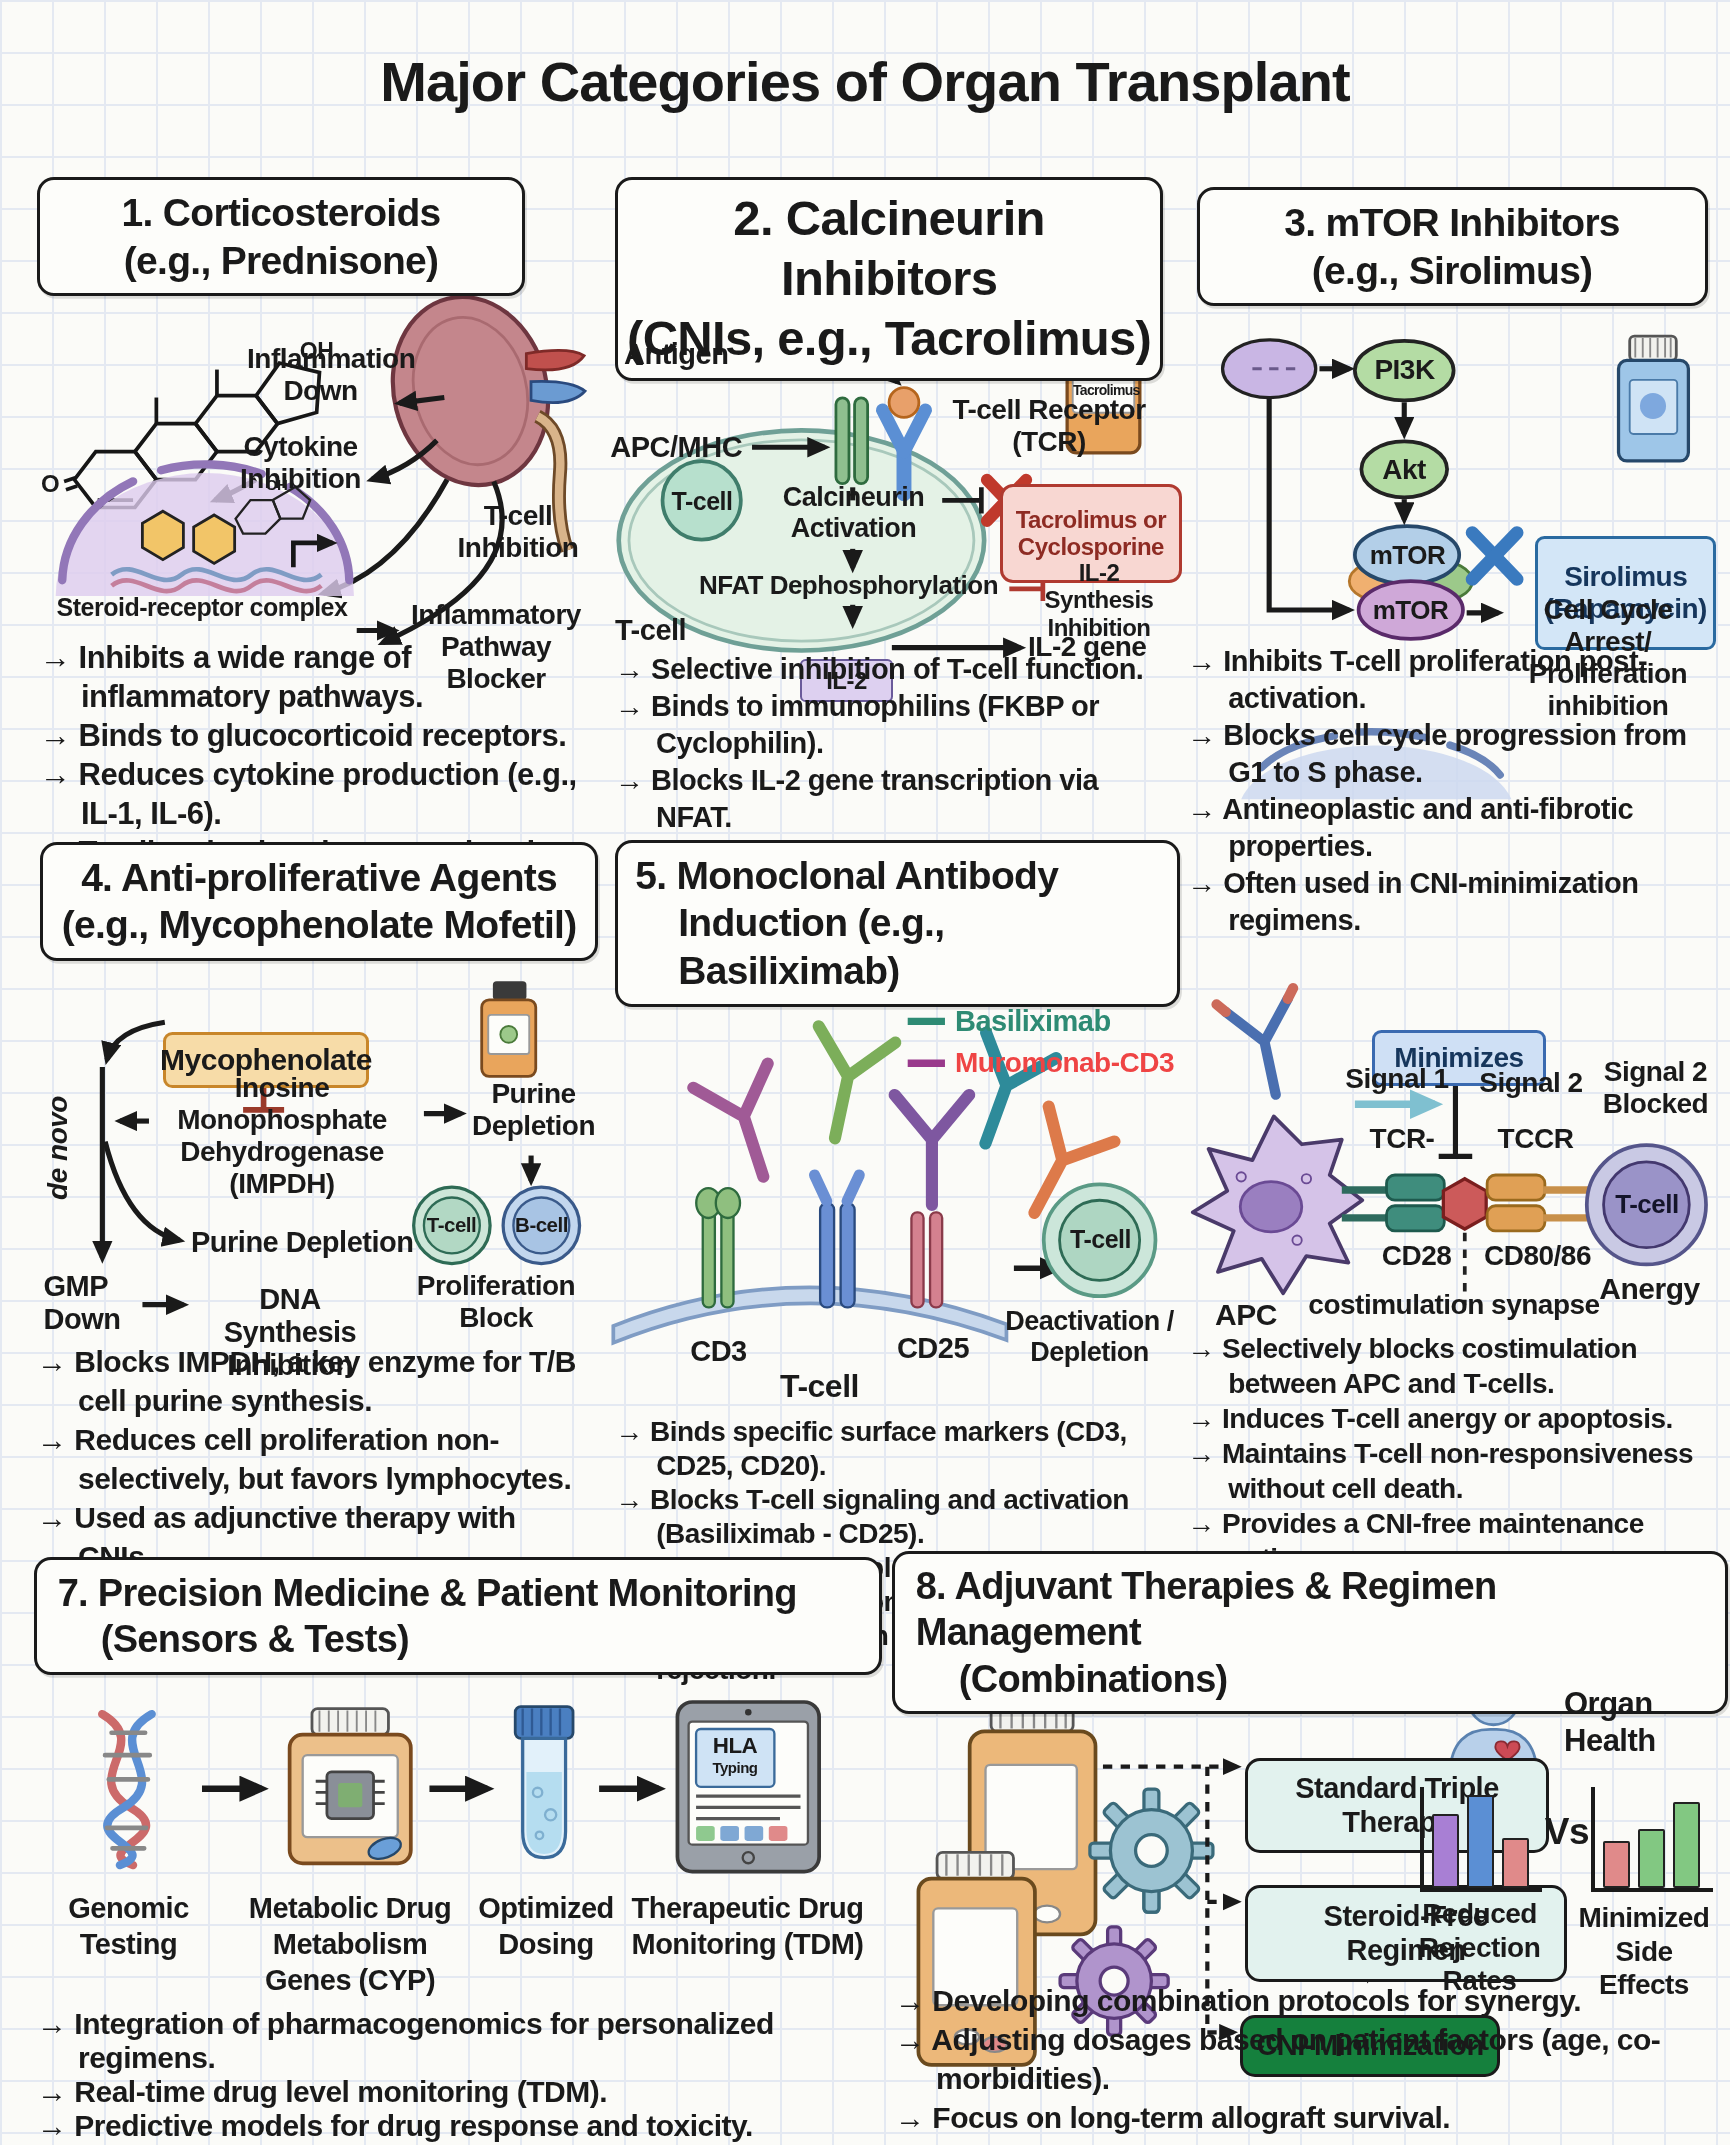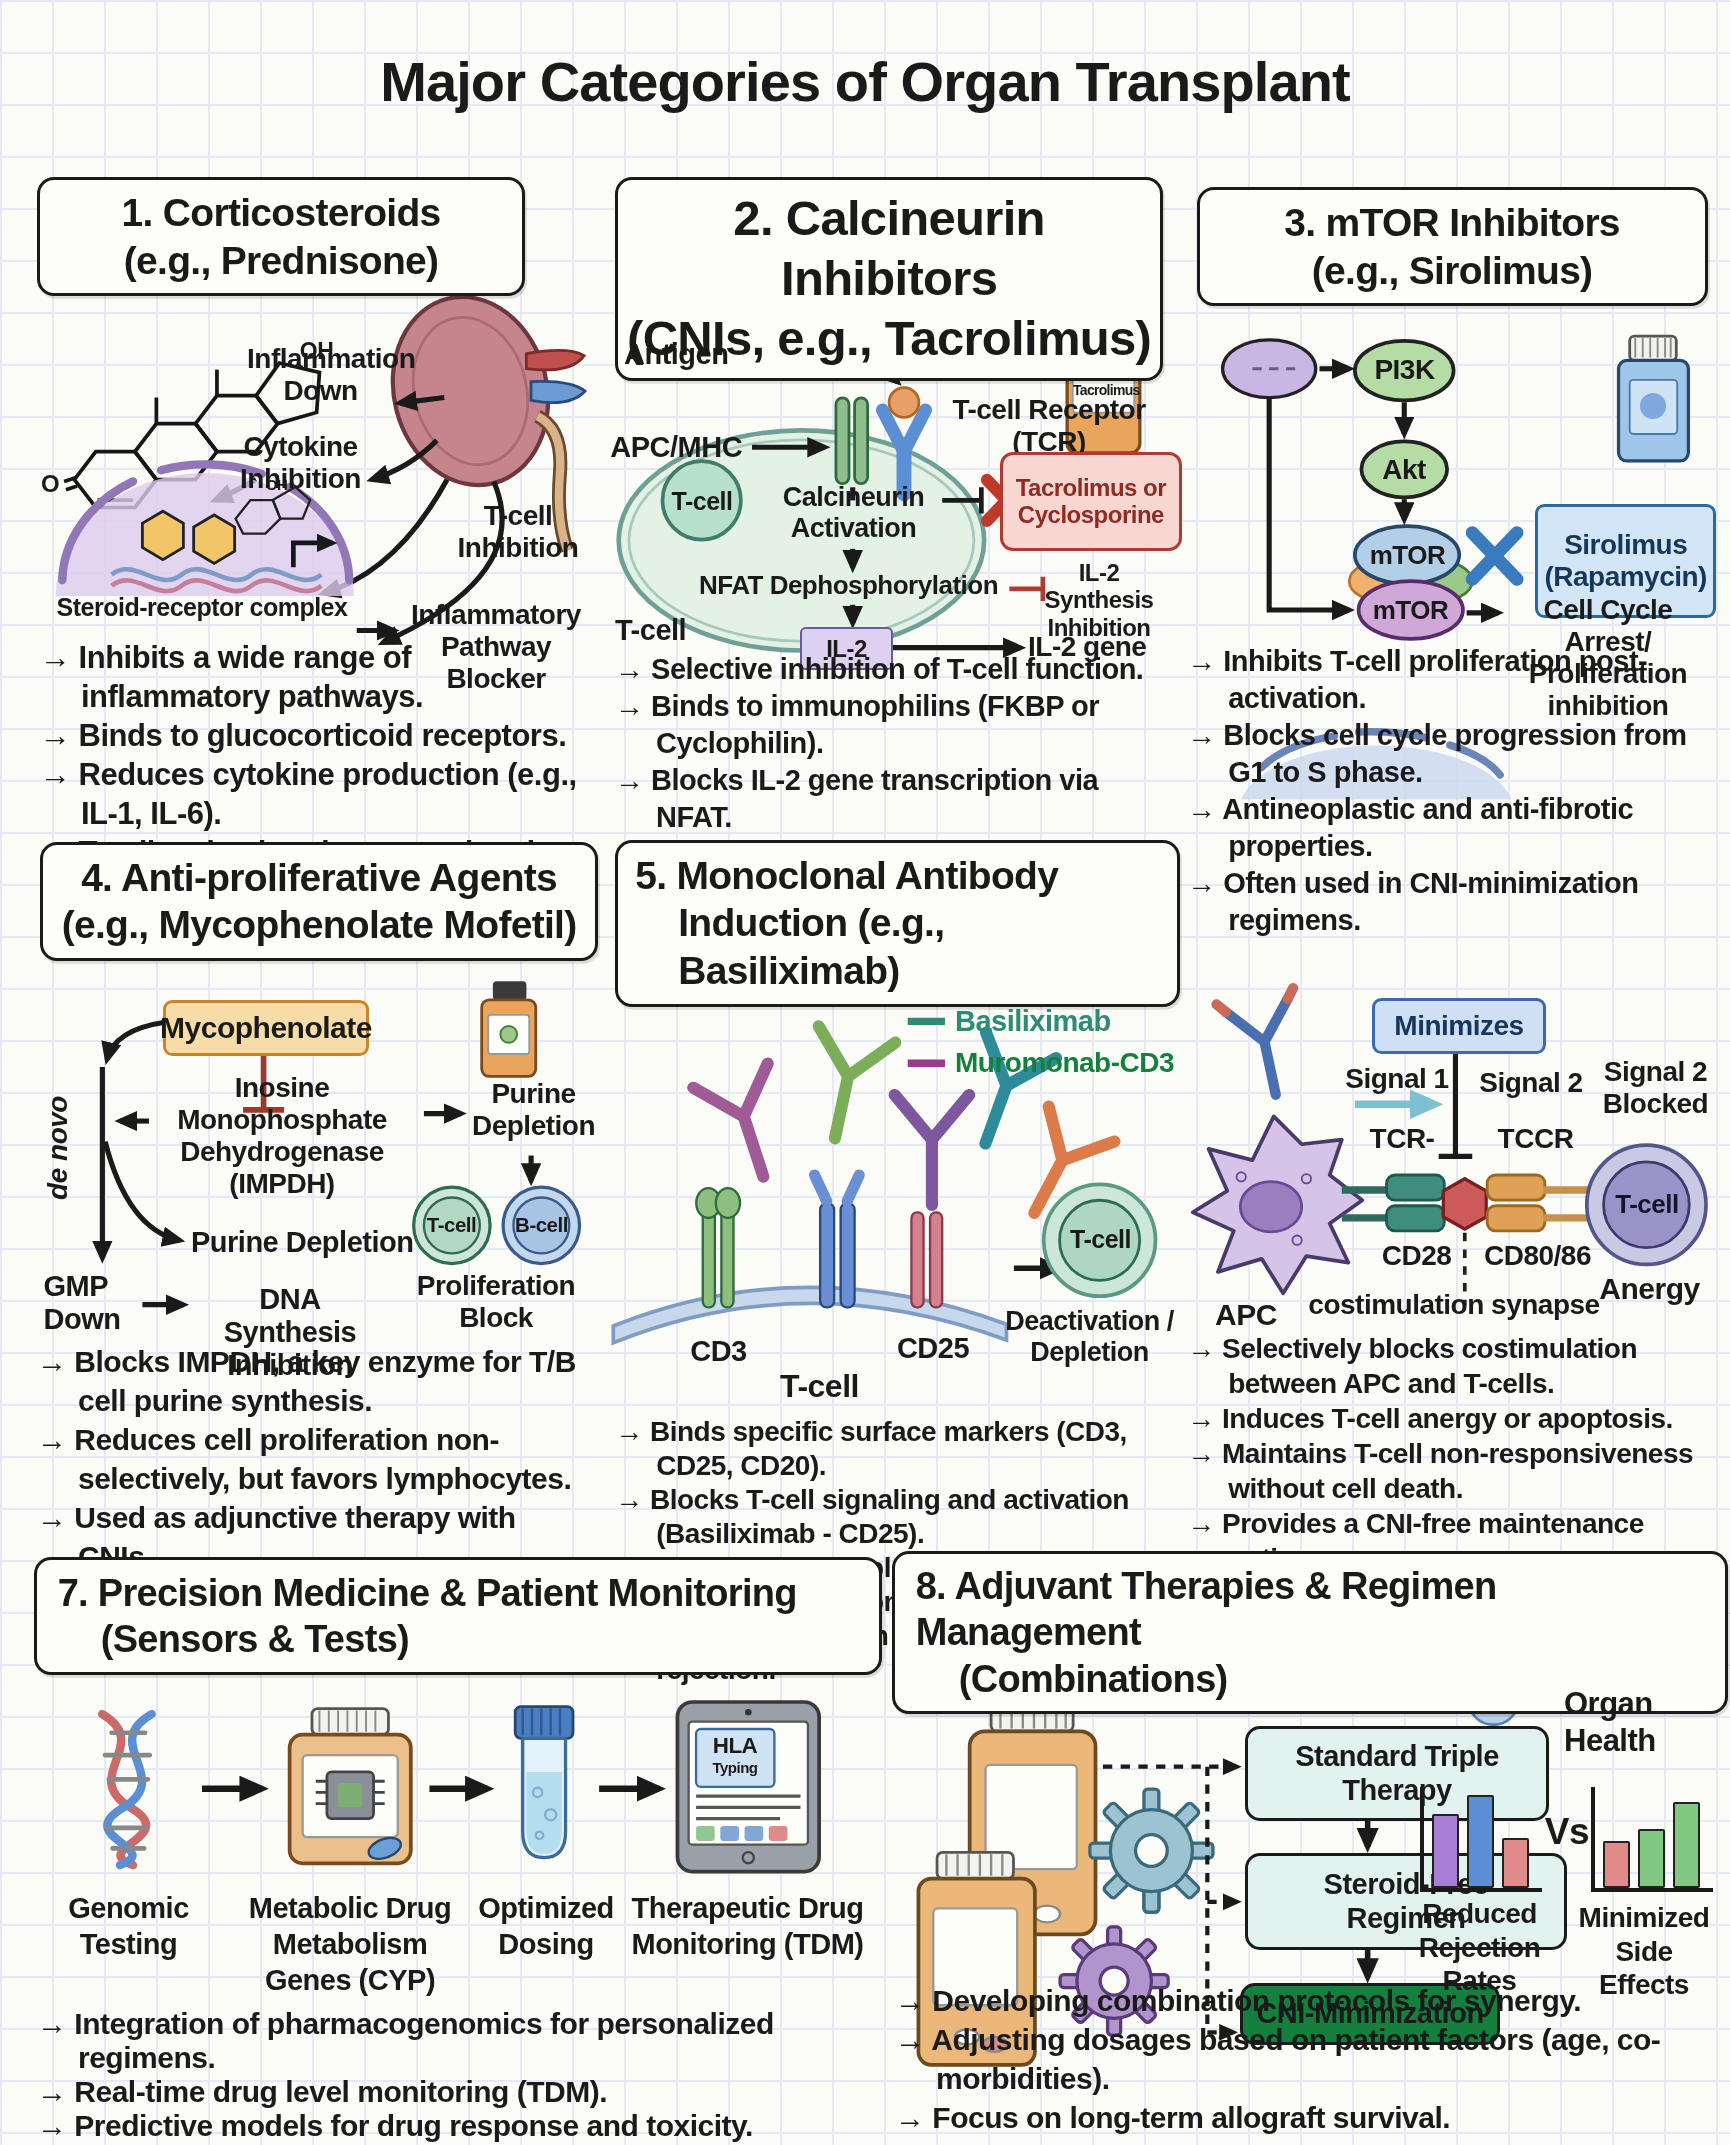--- a/index.html
+++ b/index.html
@@ -17,21 +17,21 @@
   .hdr{position:absolute;background:#fdfdfa;border:3.7px solid #1a1a1a;border-radius:17px;
        font-weight:700;line-height:1.22;letter-spacing:-0.7px;padding:9.3px 5.6px;
        box-shadow:1.9px 2.8px 0 rgba(0,0,0,0.12);}
   .hdr.center{text-align:center;}
   .hdr .h2i{padding-left:43px;}
   .lbl{position:absolute;font-weight:700;line-height:1.14;letter-spacing:-0.5px;text-align:center;color:#1a1a1a;}
   .lbl.left{text-align:left;}
   .bullets{position:absolute;font-weight:700;letter-spacing:-0.5px;}
   .bullets p{margin:0;padding-left:41px;text-indent:-41px;}
   svg.diag{position:absolute;inset:0;width:100%;height:100%;}
-  .dbox{position:absolute;border-radius:13px;font-weight:700;display:flex;align-items:center;justify-content:center;text-align:center;line-height:1.15;letter-spacing:-0.5px;}
+  .dbox{position:absolute;border-radius:13px;font-weight:700;display:flex;align-items:center;justify-content:center;text-align:center;line-height:1.15;letter-spacing:-0.5px;margin-top:32px;}
   .chart{position:absolute;display:flex;align-items:flex-end;gap:8.4px;border-left:4.7px solid #1a1a1a;border-bottom:4.7px solid #1a1a1a;padding-left:7.5px;}
   .chart .bar{width:27px;border:2.8px solid #222;border-radius:1.9px;box-sizing:border-box;}
 </style>
 </head>
 <body>
 
 <svg width="0" height="0" style="position:absolute">
     <defs>
 <marker id="ah" markerWidth="5" markerHeight="5" refX="3.4" refY="2" orient="auto">
         <path d="M0,0 L4.5,2 L0,4 Z" fill="#1a1a1a"></path>
@@ -333,21 +333,21 @@
       <g>
         <circle cx="532" cy="438" r="60" fill="#cce6da" stroke="#5a9a85" stroke-width="4"></circle>
         <circle cx="532" cy="438" r="43" fill="#aed6c2" stroke="#2e6b55" stroke-width="3"></circle>
       </g>
     </svg>
     <div class="hdr" style="left:11.2px;top:7.5px;width:536px;font-size:39px;padding-left:17px;">
       <div>5. Monoclonal Antibody</div>
       <div class="h2i">Induction (e.g., Basiliximab)</div>
     </div>
     <div class="lbl left" style="left:351px;top:173px;width:224px;font-size:29px;color:#2e8b74;">Basiliximab</div>
-    <div class="lbl left" style="left:351px;top:215px;width:228px;font-size:28px;color:#15803d;">Muromonab-CD3</div>
+    <div class="lbl left" style="left:351px;top:215px;width:228px;font-size:28px;color:#ef4444;">Muromonab-CD3</div>
     <div class="lbl" style="left:70px;top:503px;width:89px;font-size:29px;">CD3</div>
     <div class="lbl" style="left:280px;top:500px;width:98px;font-size:29px;">CD25</div>
     <div class="lbl" style="left:157px;top:536px;width:117px;font-size:32px;">T-cell</div>
     <div class="lbl" style="left:459px;top:393px;width:75px;font-size:25px;">T-cell</div>
     <div class="lbl" style="left:399px;top:474px;width:173px;font-size:27px;">Deactivation / Depletion</div>
     <div class="bullets" style="left:11.2px;top:583px;width:559px;font-size:28px;line-height:34px;">
       <p>→ Binds specific surface markers (CD3, CD25, CD20).</p>
       <p>→ Blocks T-cell signaling and activation (Basiliximab - CD25).</p>
       <p>→ Induces T-cell depletion (Anti-thymocyte Globulin - polyclonal).</p>
       <p>→ Used for induction to prevent acute rejection.</p>

